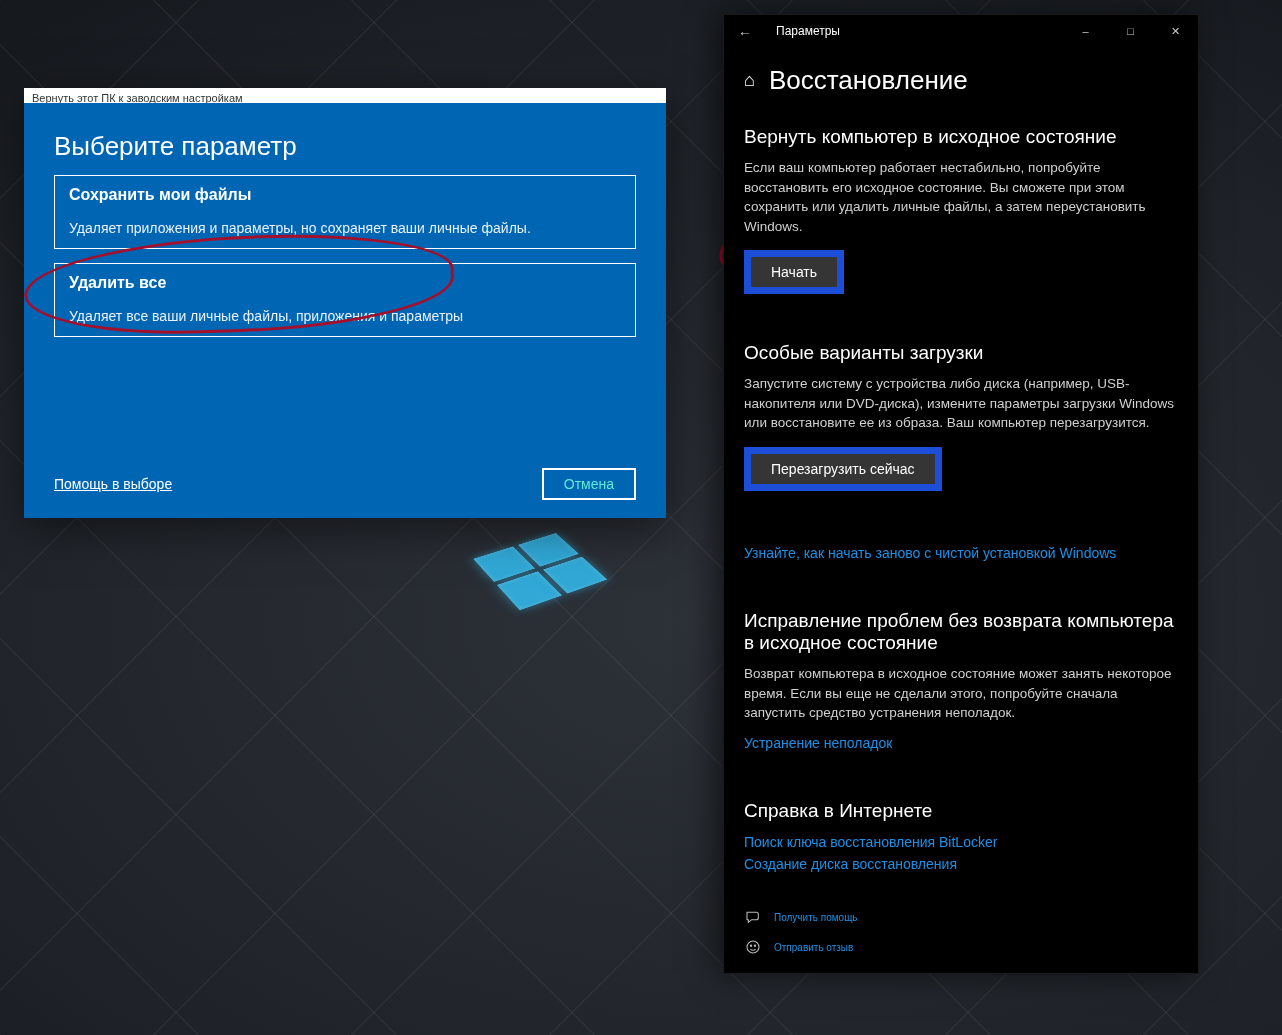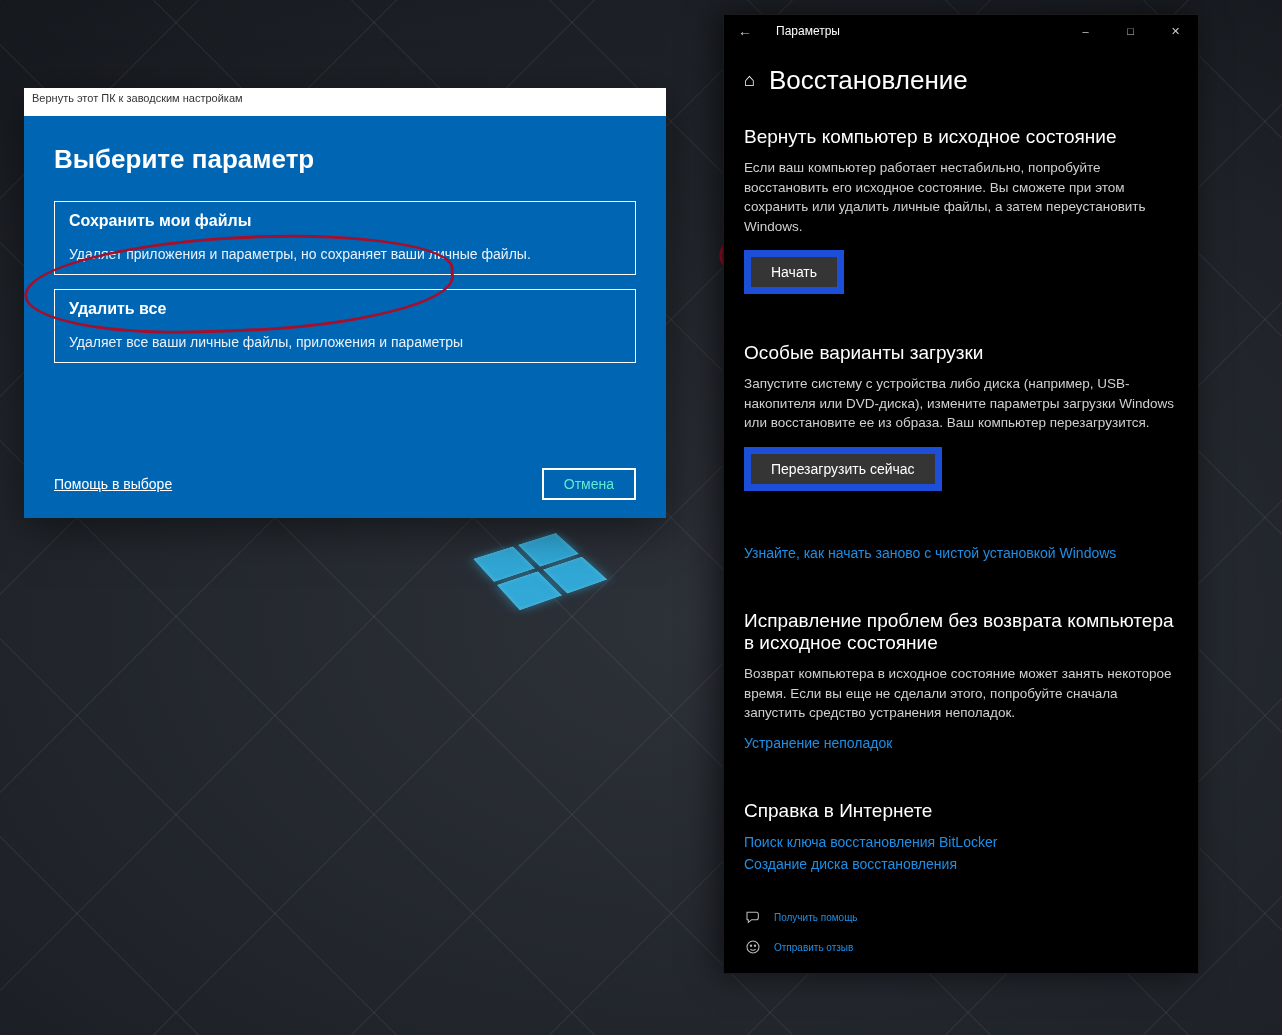--- a/index.html
+++ b/index.html
@@ -30,32 +30,32 @@
   
   .dialog {
     position: absolute;
     left: 24px; top: 88px;
     width: 642px; height: 430px;
     background: #fff;
     display: flex; flex-direction: column;
     box-shadow: 0 10px 40px rgba(0,0,0,.5);
   }
   .dialog-titlebar {
-    height: 28px; padding: 4px 8px; font-size: 11px; color: #333;
+    height: 15px; padding: 4px 8px; font-size: 11px; color: #333;
     background: #fff;
   }
   .dialog-body {
     flex: 1;
     background: #0066b3;
     color: #fff;
     padding: 28px 30px 18px 30px;
     display: flex; flex-direction: column;
     position: relative;
   }
-  .dialog-heading { font-size: 26px; font-weight: 700; margin-bottom: 26px; }
+  .dialog-heading { font-size: 26px; font-weight: 400; margin-bottom: 13px; }
   .option-card {
     border: 1px solid #fff;
     padding: 10px 14px 12px 14px;
     margin-bottom: 14px;
     cursor: pointer;
   }
   .opt-title { font-size: 16px; font-weight: 600; }
   .opt-desc  { font-size: 14px; font-weight: 300; margin-top: 16px; color: #e9f2fb; }
   .dialog-footer {
     margin-top: auto;

